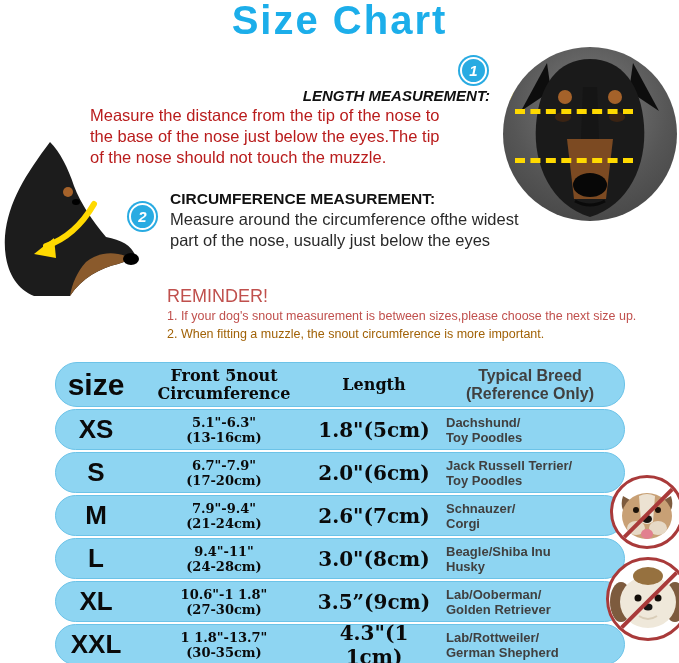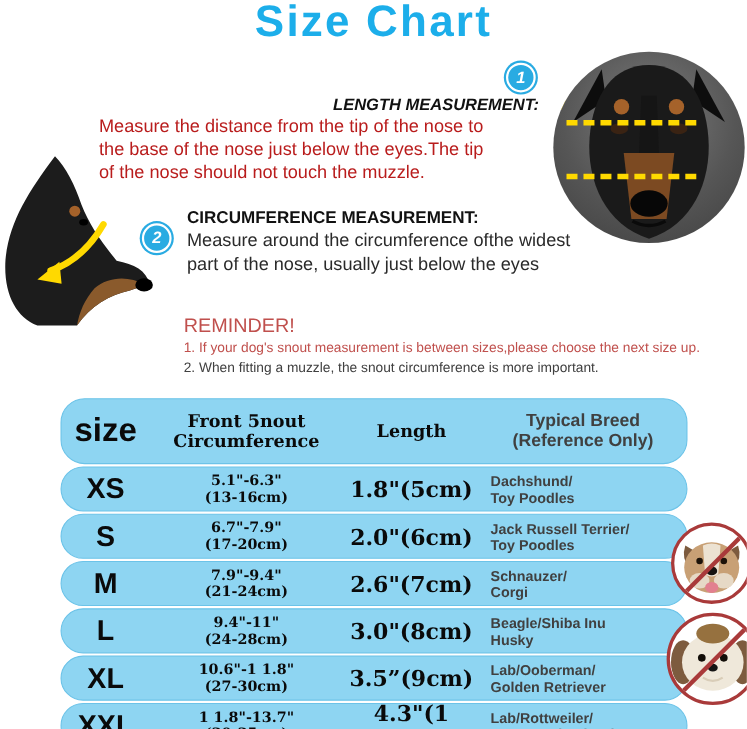--- a/index.html
+++ b/index.html
@@ -51,28 +51,28 @@
   }
   .circ-body {
     position:absolute; top:209px; left:170px; width:350px;
     font-size:16.5px; line-height:21px; color:#2a2a2a;
   }
   
   .photo-side { position:absolute; left:-2px; top:140px; }
   
   .rem-head { position:absolute; left:167px; top:286px; font-size:18px; color:#c0504d; }
   .rem-1 { position:absolute; left:167px; top:309px; font-size:12.5px; color:#c0504d; }
-  .rem-2 { position:absolute; left:167px; top:327px; font-size:12.5px; color:#404040; }
+  .rem-2 { position:absolute; left:167px; top:327px; font-size:12.5px; color:#a16207; }
   
   .table { position:absolute; left:55px; top:362px; width:570px; }
   .trow {
     display:flex; align-items:center; height:41px; margin-bottom:2px;
     background:#8ed5f2; border:1px solid #6cc3e8; border-radius:22px;
   }
-  .trow.header { height:60px; }
+  .trow.header { height:45px; }
   .c-size  { width:80px;  text-align:center; font-weight:bold; font-size:26px; color:#0a0a0a; }
   .c-circ  { width:176px; text-align:center; font-family:"DejaVu Serif", serif; font-weight:bold; font-size:13px; line-height:15px; color:#0a0a0a; }
   .c-len   { width:124px; text-align:center; font-family:"DejaVu Serif", serif; font-weight:bold; font-size:20px; color:#0a0a0a; }
   .c-breed { width:188px; text-align:left; padding-left:10px; font-family:Liberation Sans, sans-serif; font-weight:bold; font-size:13px; line-height:15px; color:#404040; }
   .trow.header .c-size  { font-size:30px; }
   .trow.header .c-circ, .trow.header .c-len, .trow.header .c-breed { font-size:16px; line-height:18px; }
   .trow.header .c-breed { text-align:center; padding-left:0; }
   
   .no-circle {
     position:absolute; border-radius:50%; border:3px solid #a93a3a;

